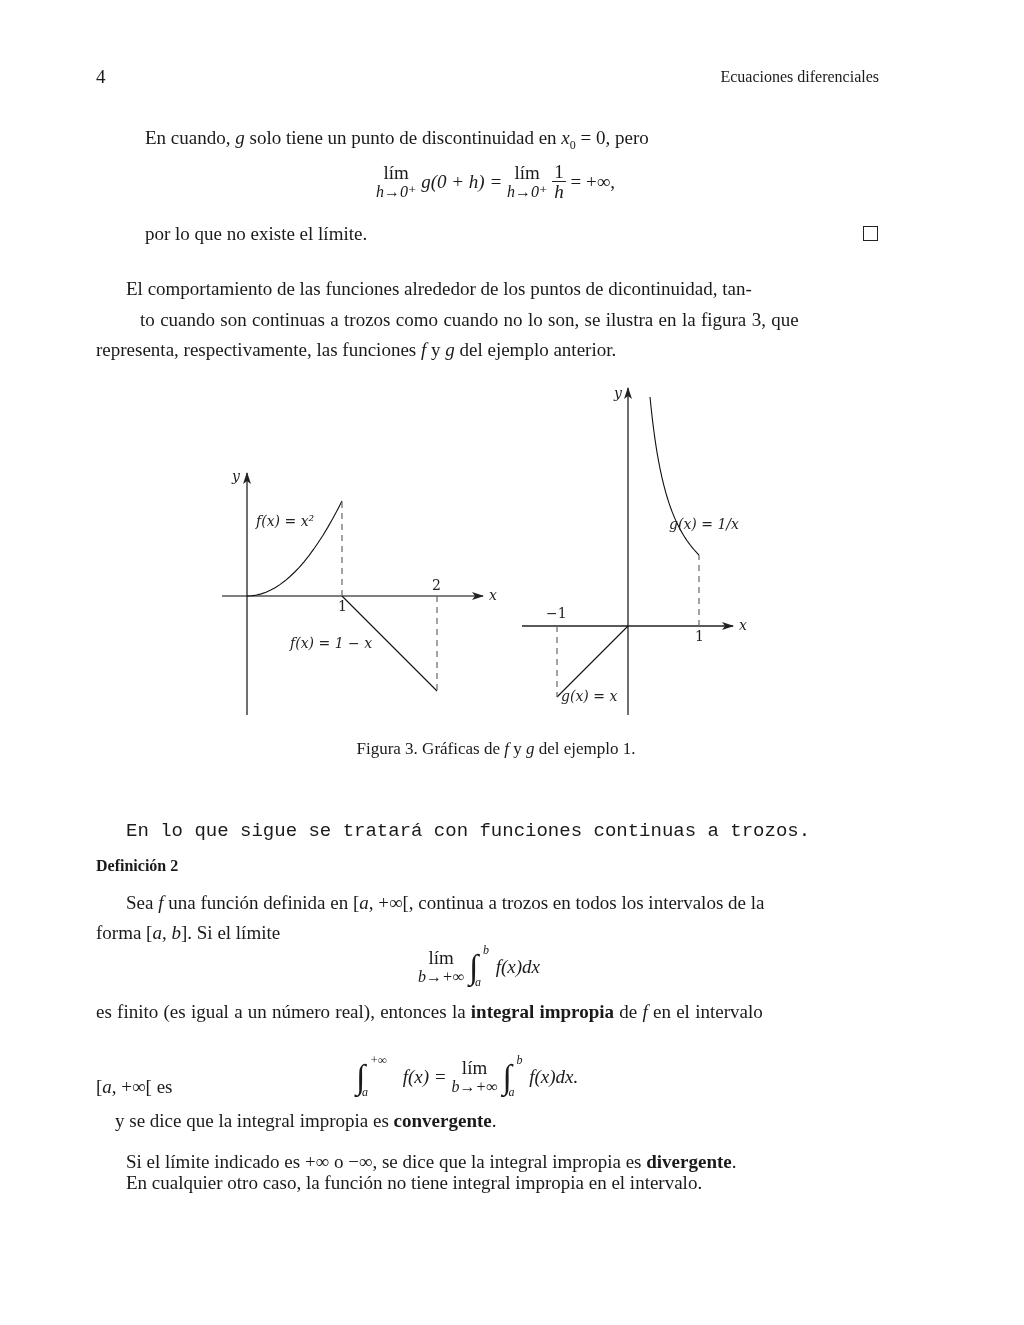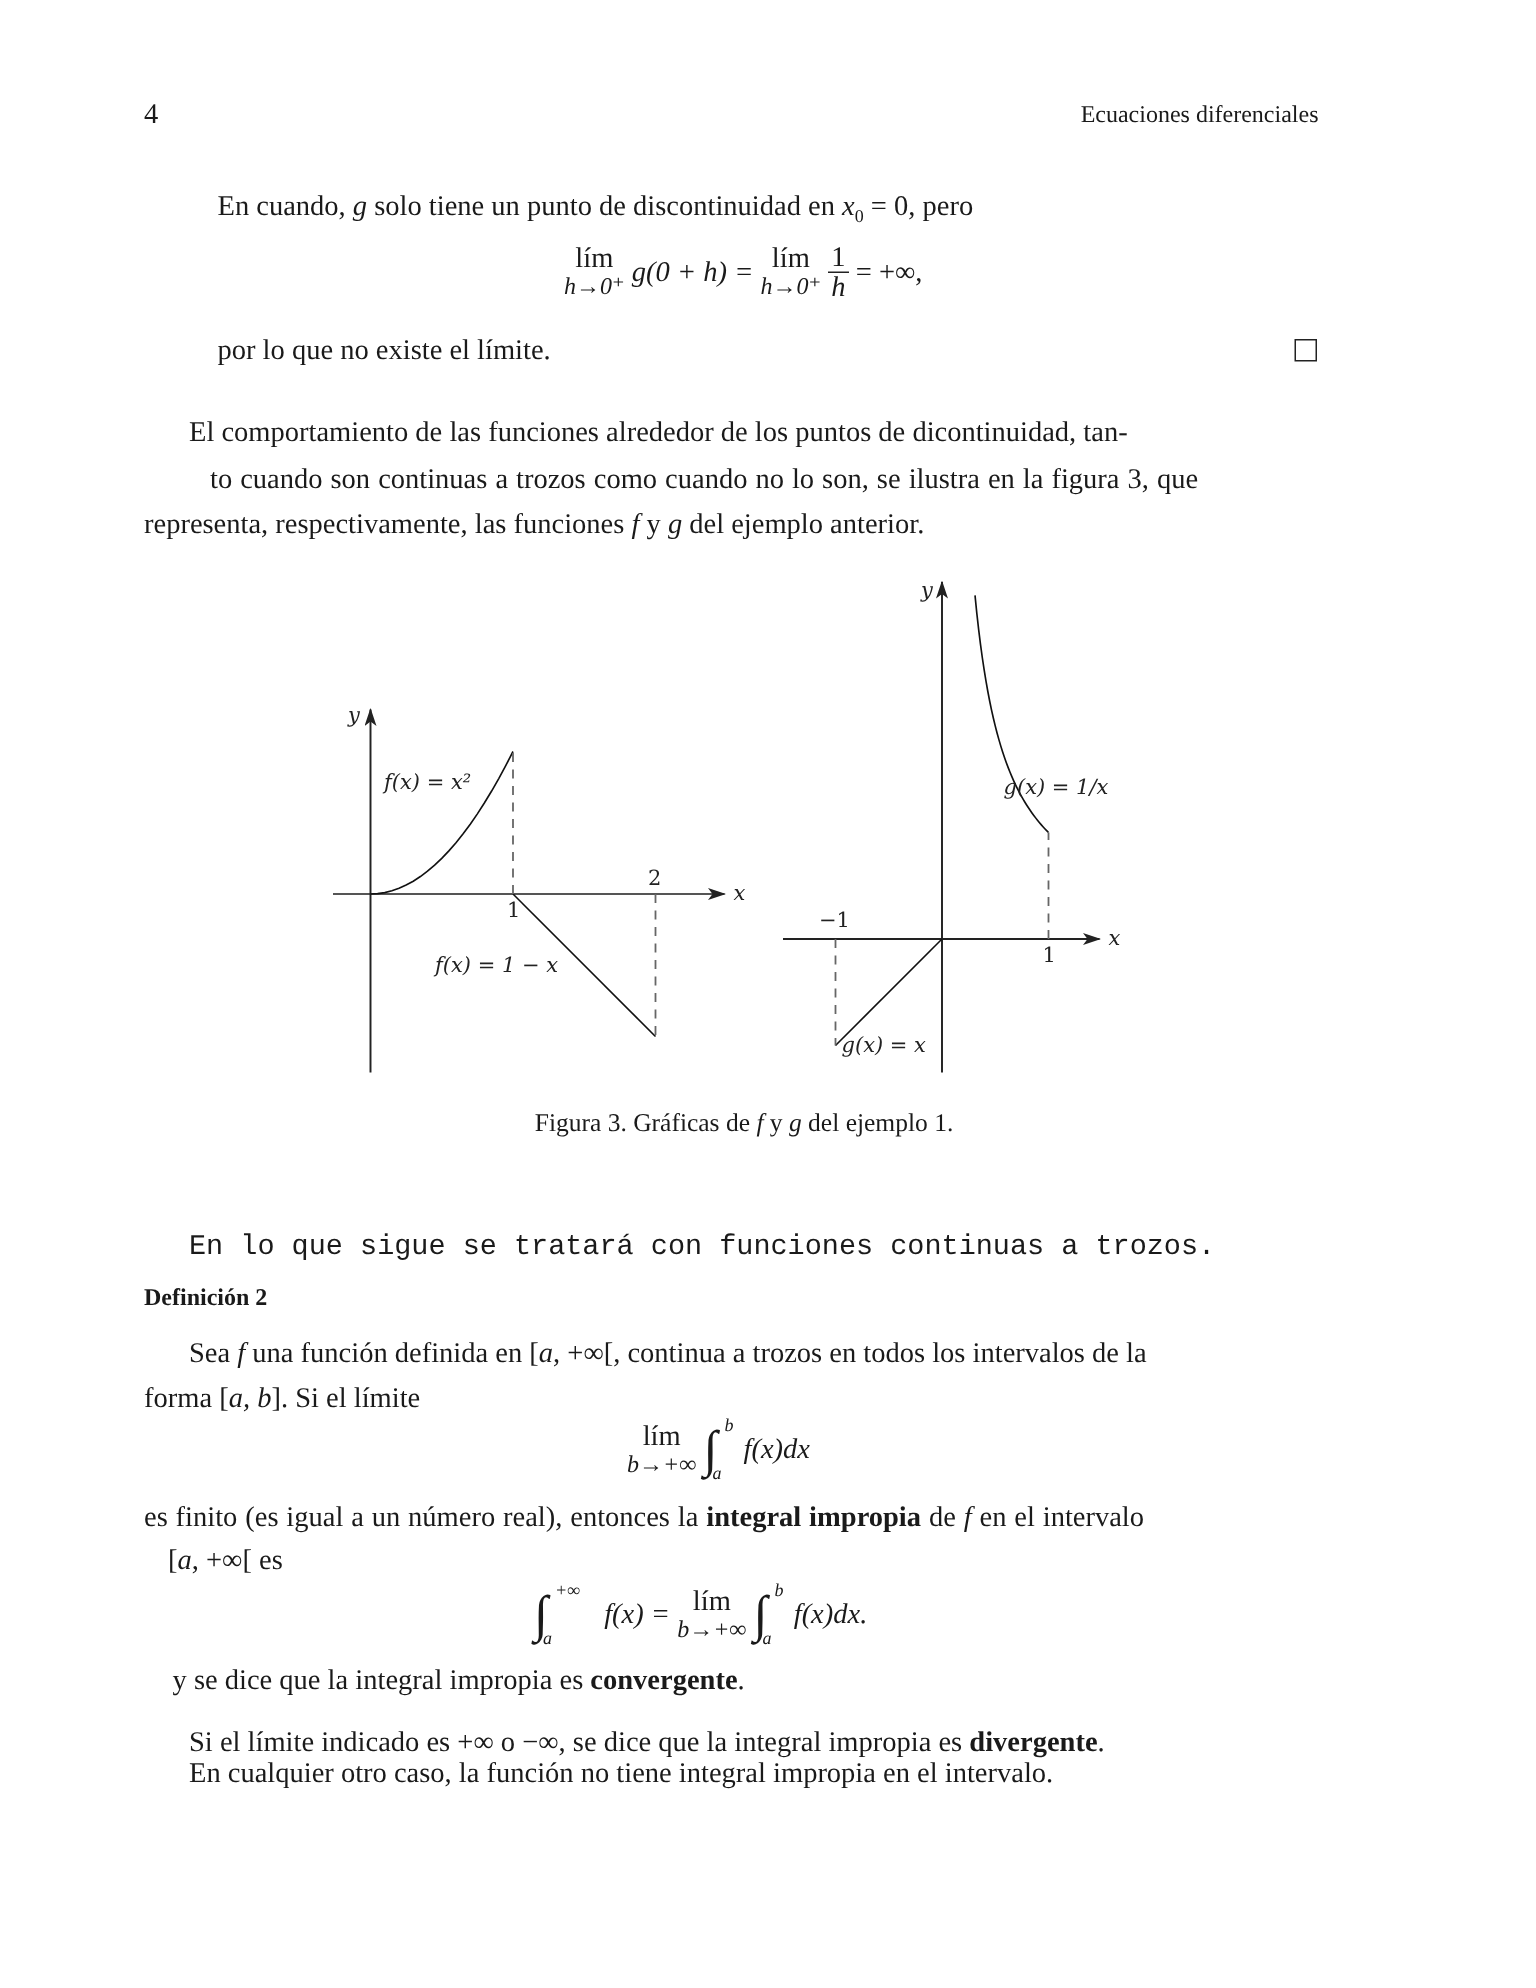--- a/index.html
+++ b/index.html
@@ -114,21 +114,21 @@
 
 <div class="abs math" style="left:418px; top:948px; font-size:19px; line-height:1;">
   <span class="lim"><span class="top">lím</span><span class="sub">b→+∞</span></span>
   <span class="intg">∫<span class="up">b</span><span class="lo">a</span></span>
   <span class="it" style="vertical-align:middle;">f(x)dx</span>
 </div>
 
 <div class="abs txt" style="left:96px; top:997px; word-spacing:0.5px;">
   <span>es finito (es igual a un número real), entonces la </span><span class="b">integral impropia</span><span> de </span><span class="it">f</span><span> en el intervalo</span>
 </div>
-<div class="abs txt" style="left:96px; top:1026px;margin-left:16px;">
+<div class="abs txt" style="left:96px; top:1072px;">
   <span>[</span><span class="it">a</span><span>, +∞[ es</span>
 </div>
 
 <div class="abs math" style="left:356px; top:1058px; font-size:19px; line-height:1;">
   <span class="intg">∫<span class="up">+∞</span><span class="lo">a</span></span>
   <span class="it" style="vertical-align:middle; margin-left:20px;">f(x) =</span>
   <span class="lim"><span class="top">lím</span><span class="sub">b→+∞</span></span>
   <span class="intg">∫<span class="up">b</span><span class="lo">a</span></span>
   <span class="it" style="vertical-align:middle;">f(x)dx.</span>
 </div>

